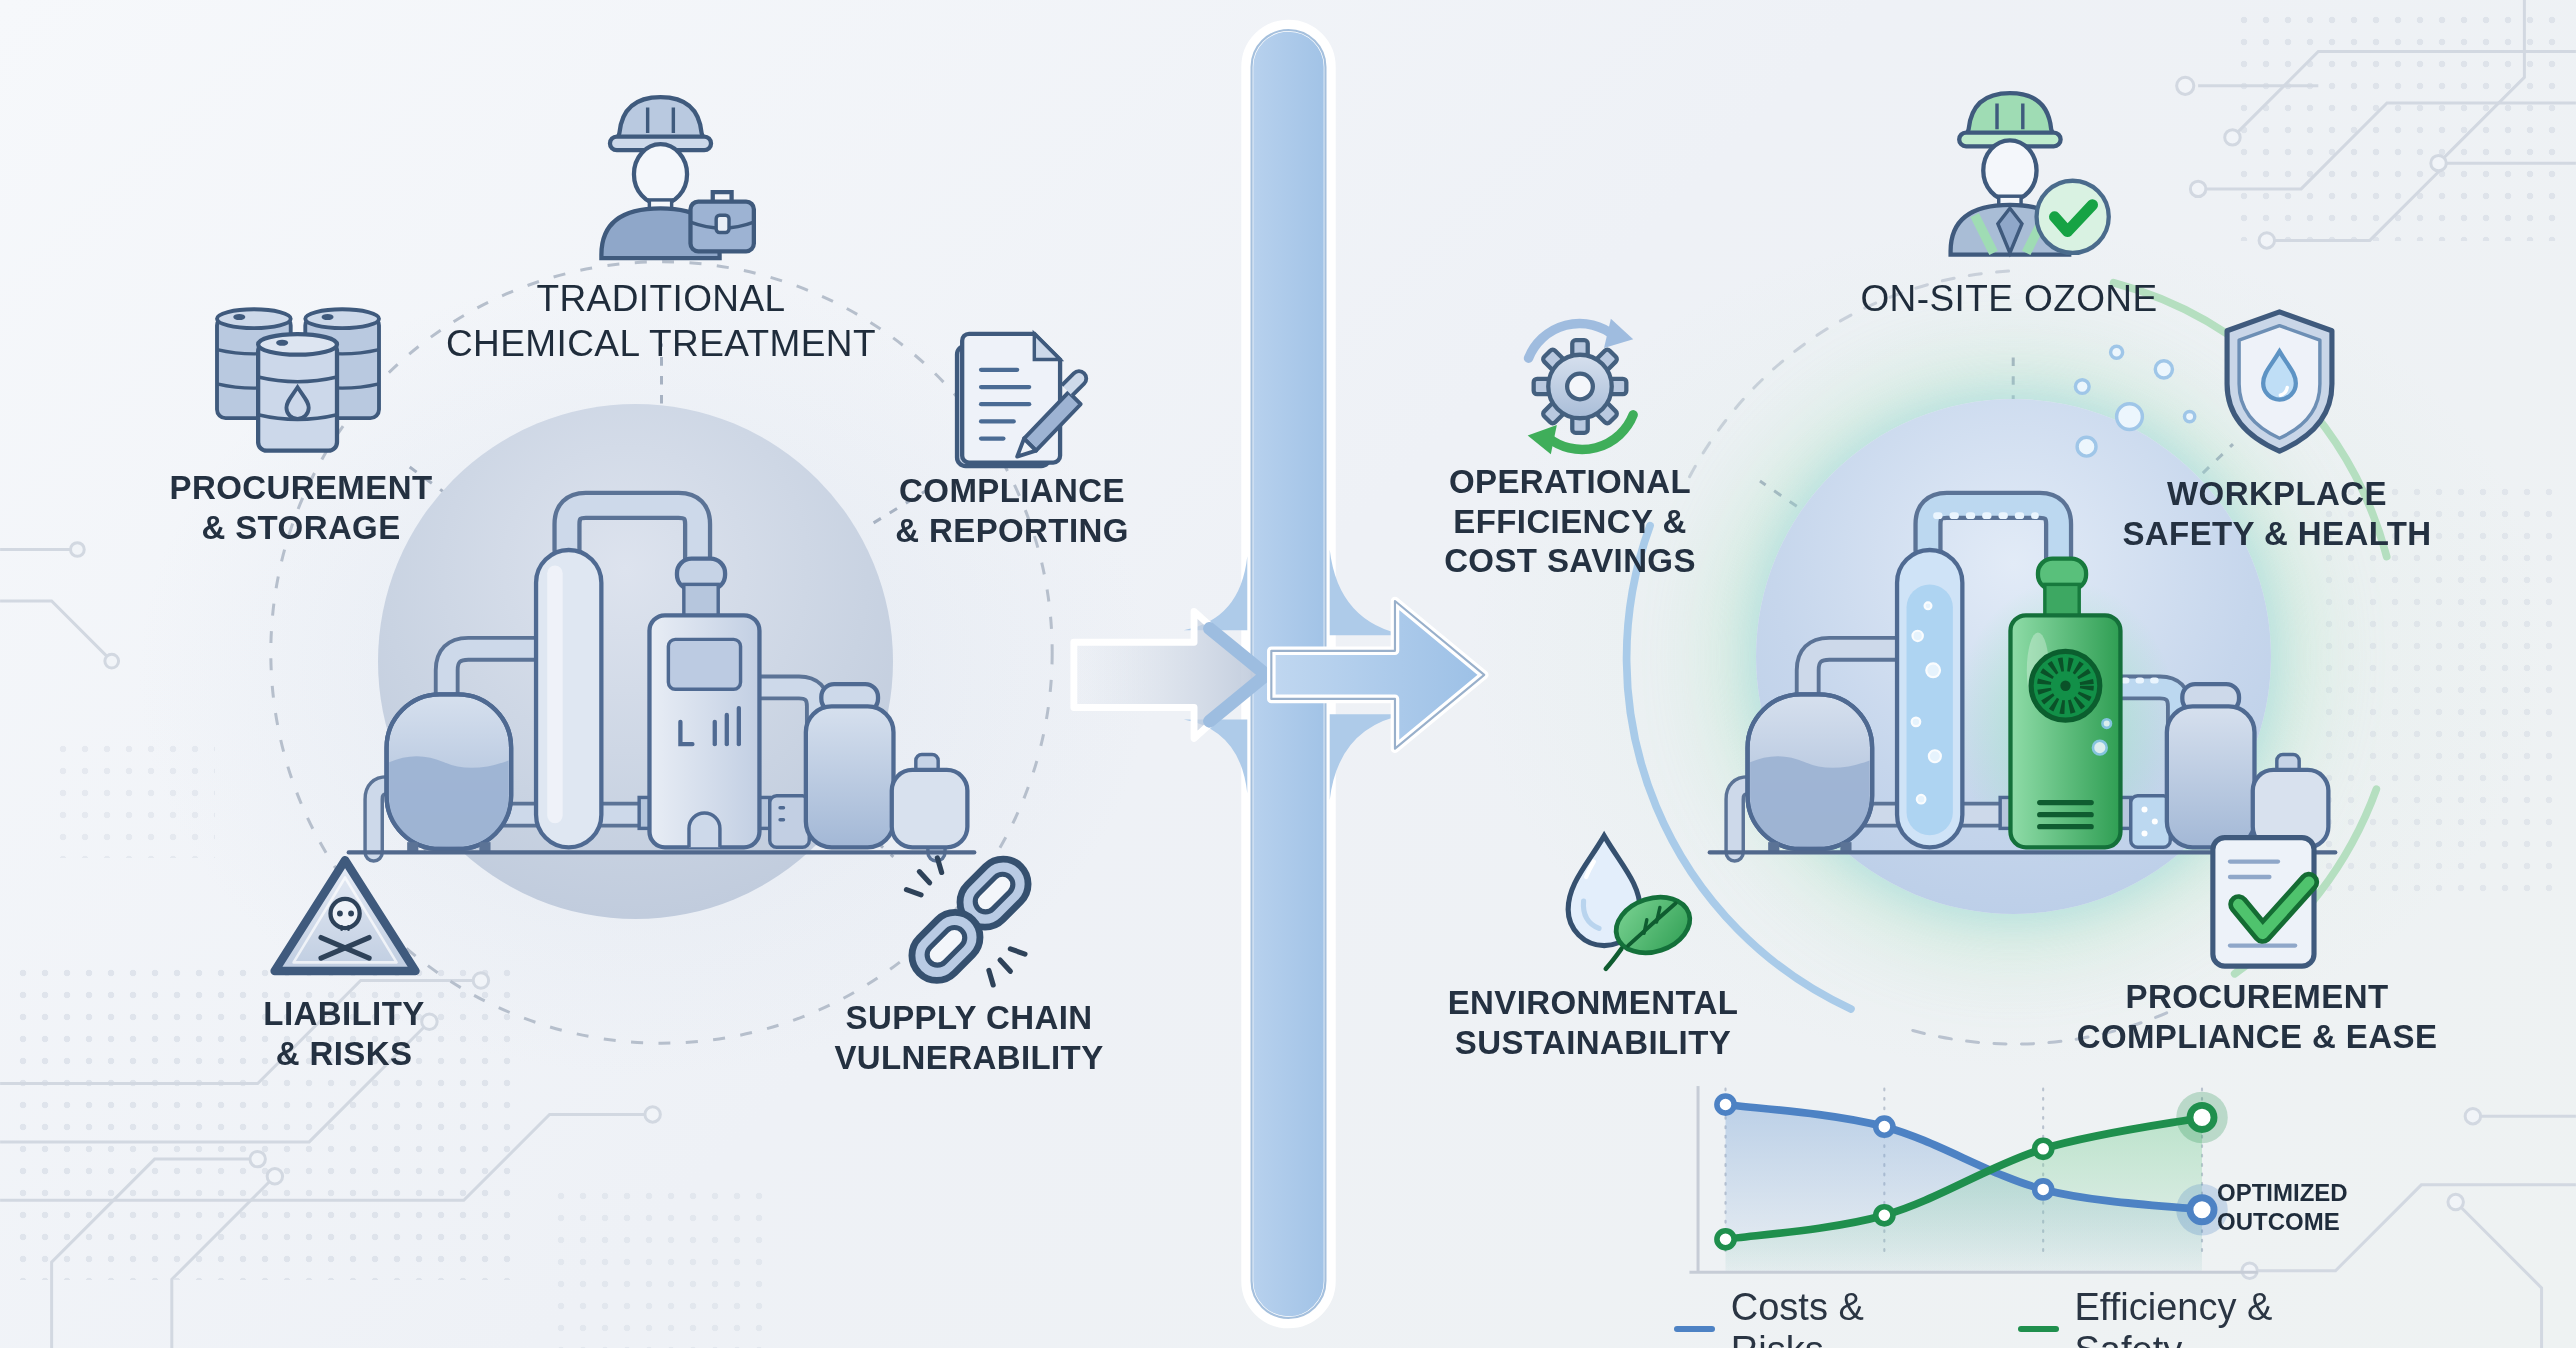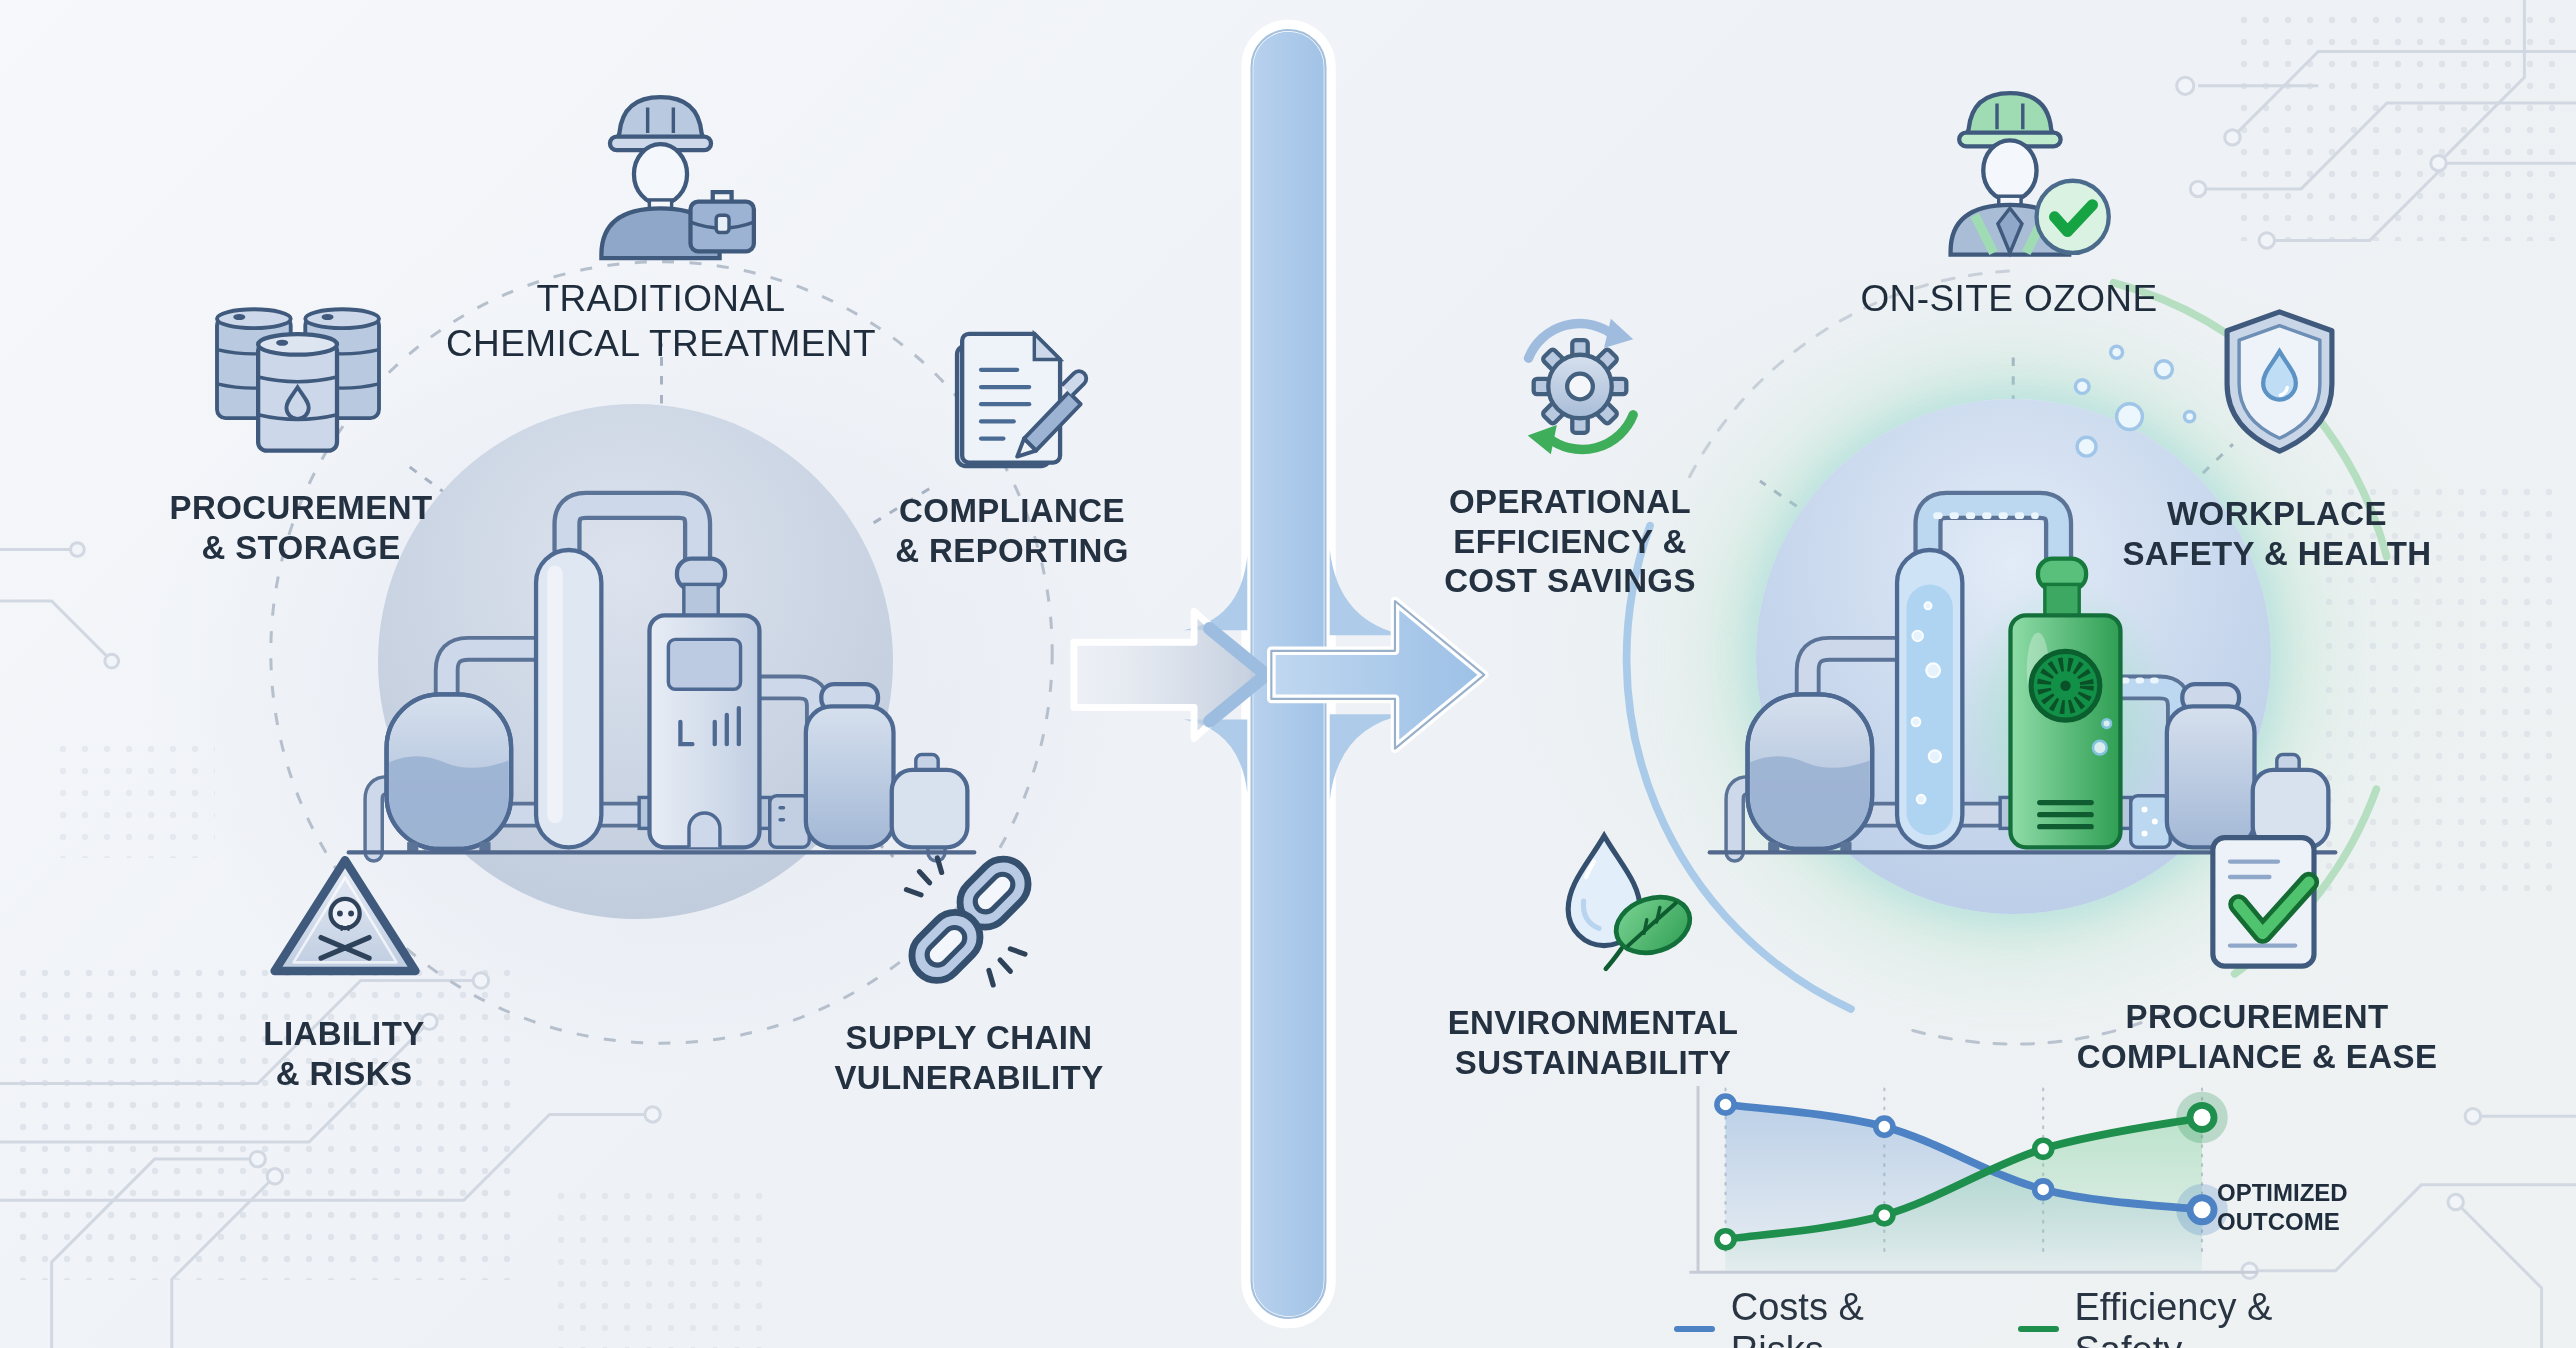--- a/index.html
+++ b/index.html
@@ -6,21 +6,21 @@
   .stage{position:relative;width:2576px;height:1348px;overflow:hidden;
     font-family:"Liberation Sans",sans-serif;
     background:
       radial-gradient(773px 601px at 78% 48%, rgba(205,232,212,.30), rgba(205,232,212,0) 70%),
       radial-gradient(704px 558px at 25% 50%, rgba(205,216,232,.35), rgba(205,216,232,0) 72%),
       linear-gradient(135deg,#f6f8fb 0%,#eef1f6 48%,#eef2f2 100%);}
   .abs{position:absolute;}
   .dots{position:absolute;background-image:radial-gradient(circle,#cdd4df 3px,transparent 3.6px);
     background-size:22px 22px;opacity:.5;}
   .node-label{position:absolute;width:378px;text-align:center;font-weight:bold;
-    font-size:33px;line-height:1.2;color:#243141;letter-spacing:0.4px;margin-top:20px;}
+    font-size:33px;line-height:1.2;color:#243141;letter-spacing:0.4px;}
   .panel-title{position:absolute;width:584px;text-align:center;font-weight:normal;
     font-size:37px;line-height:1.22;color:#1f2c3b;letter-spacing:0.4px;}
   .blob{position:absolute;border-radius:50%;}
   .blob-left{background:radial-gradient(circle at 48% 32%,#dde3ee 0%,#c9d3e2 55%,#bac6d9 100%);}
   .blob-right{background:radial-gradient(circle at 50% 32%,#e2ebf7 0%,#c6d6ec 55%,#b6cae6 100%);
     box-shadow:0 0 77px 36px rgba(150,225,180,.32), 0 0 34px 8.6px rgba(160,210,240,.45);}
   .legend{position:absolute;display:flex;justify-content:center;align-items:center;gap:60px;
     font-size:38px;color:#2a3543;}
   .legend-item{display:flex;align-items:center;gap:15.5px;}
   .legend-dash{width:43px;height:6.9px;border-radius:3.4px;background:#888;}

